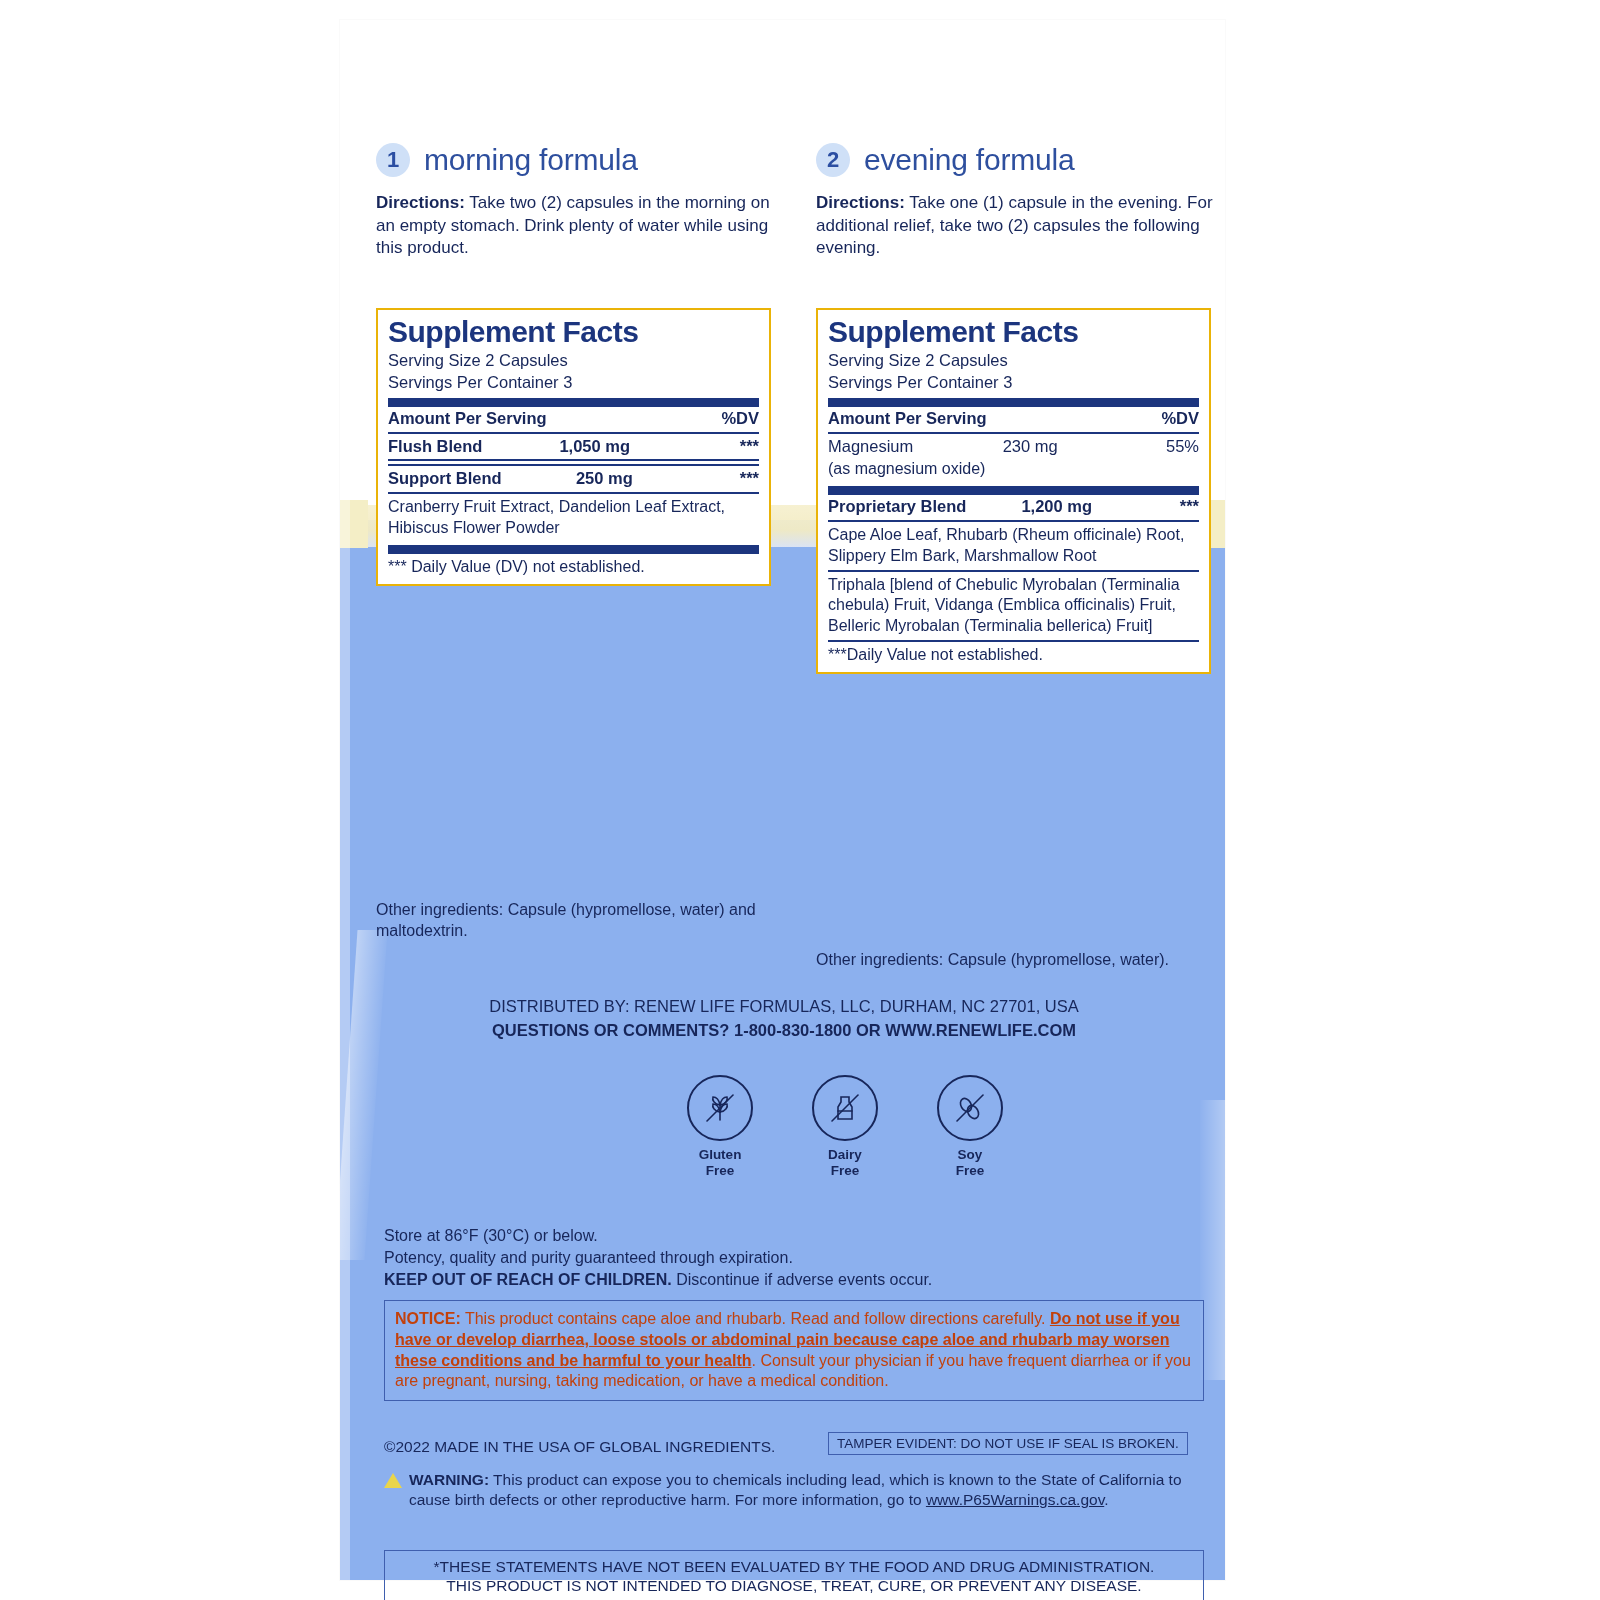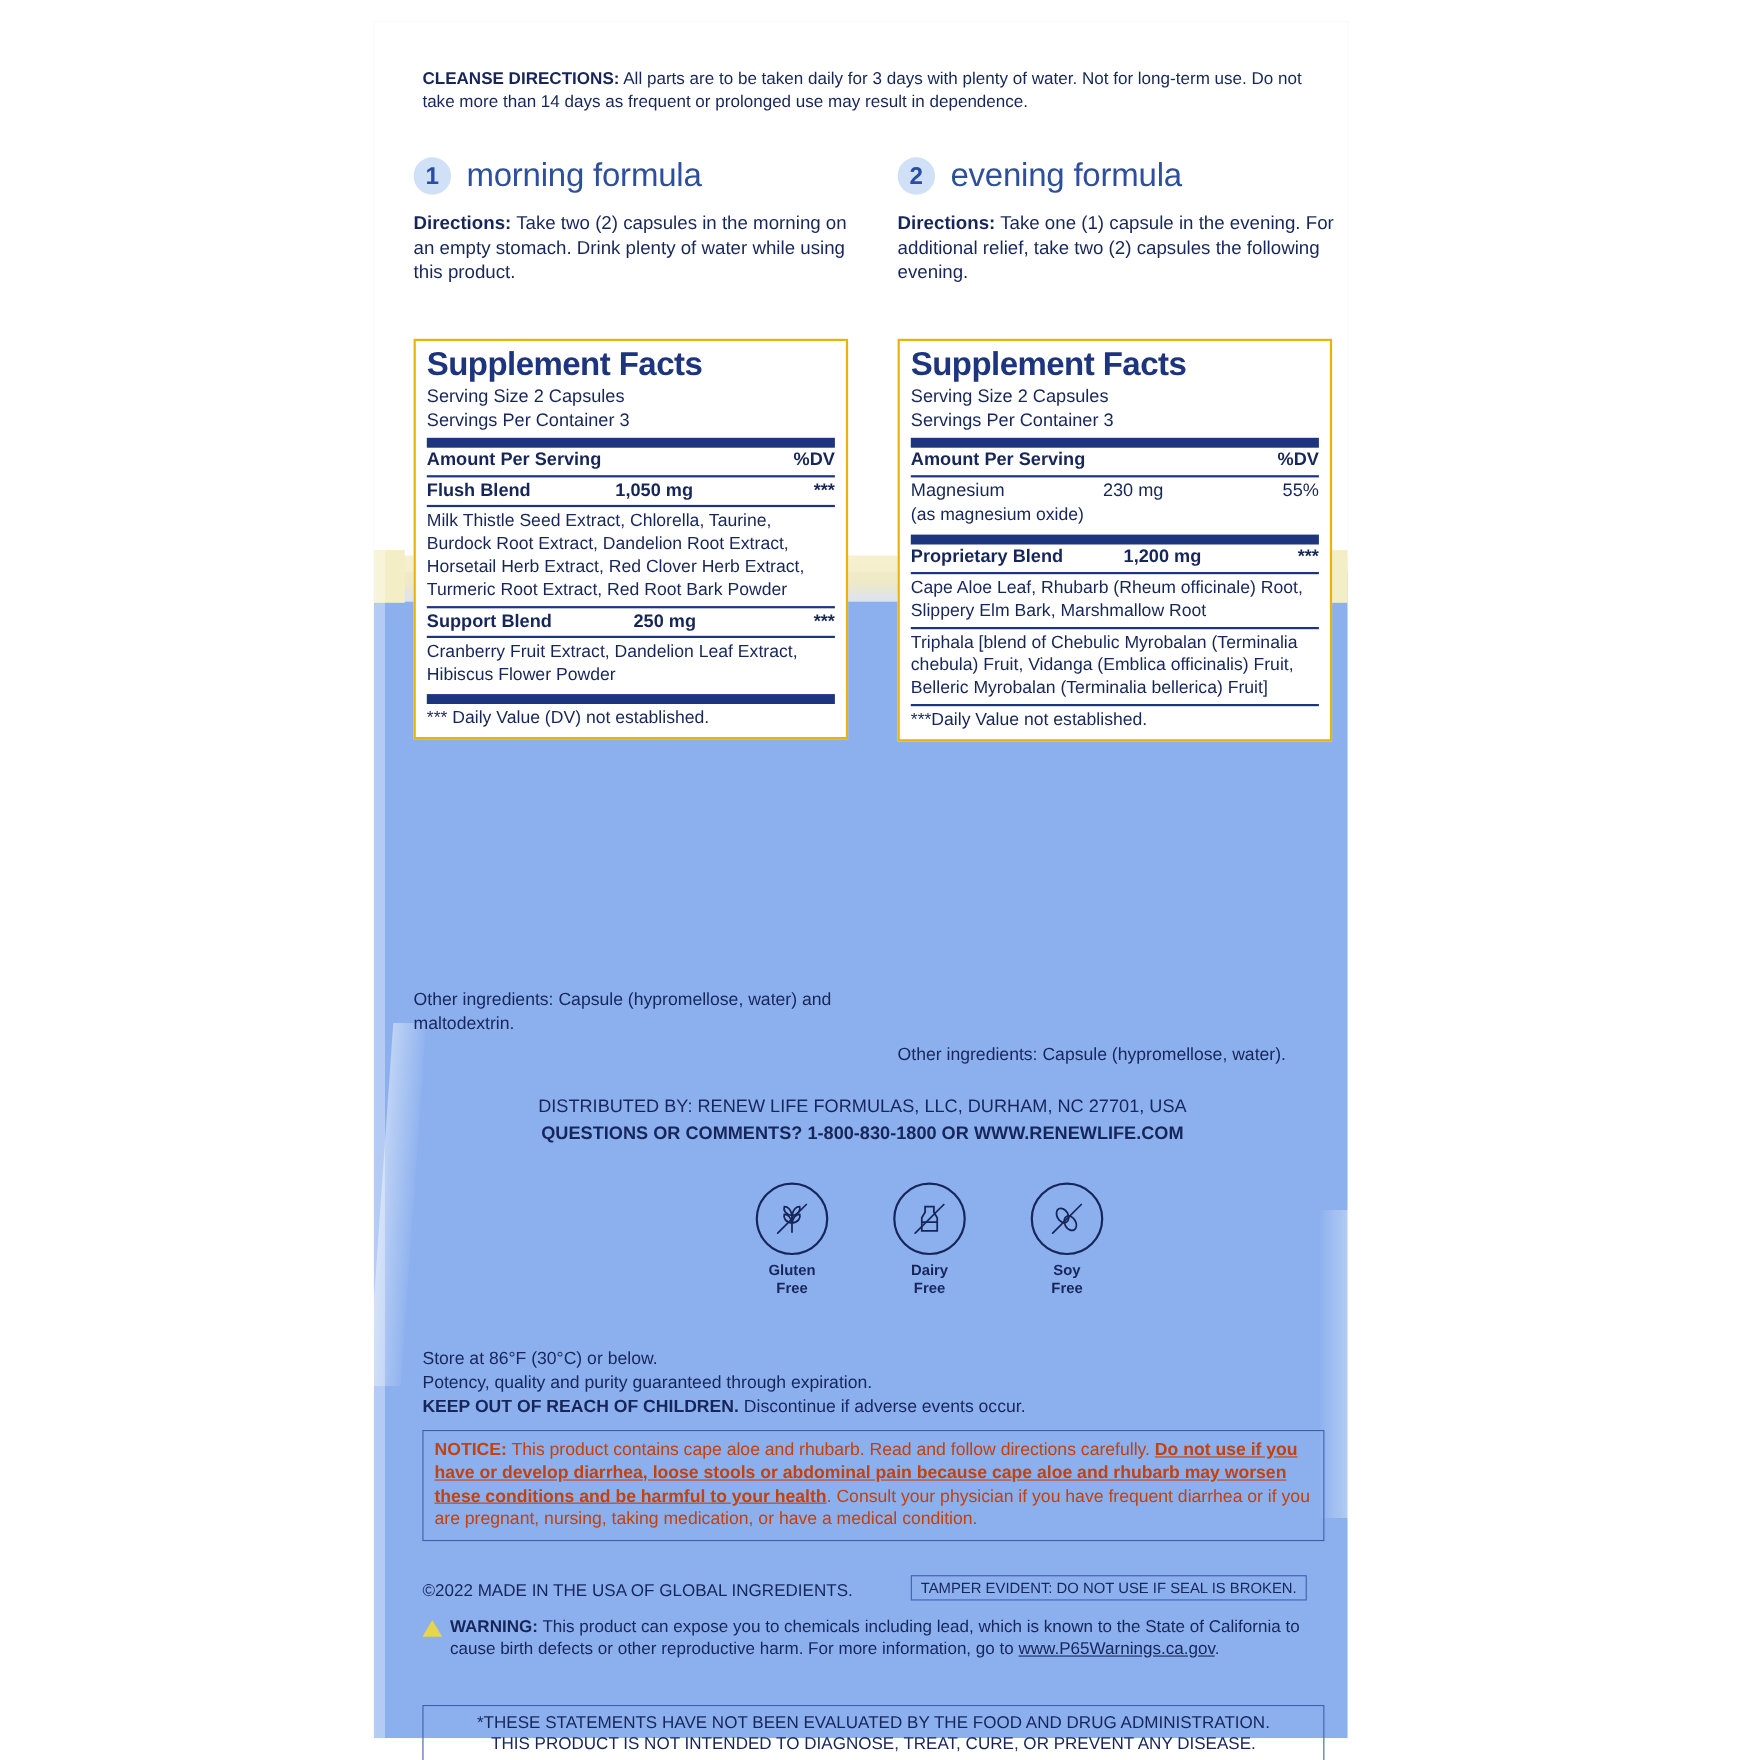--- a/index.html
+++ b/index.html
@@ -344,23 +344,20 @@
   <div class="box-lower"></div>
   <div class="box-fold"></div>
   <div class="fold-left"></div>
   <div class="fold-right"></div>
   <div class="left-edge"></div>
   <div class="plastic"></div>
   <div class="plastic2"></div>
 
   <div class="content">
 
-    <div class="cleanse">
-      <b>CLEANSE DIRECTIONS:</b><span> All parts are to be taken daily for 3 days with plenty of water. Not for long-term use. Do not take more than 14 days as frequent or prolonged use may result in dependence.</span>
-    </div>
 
     <div class="col col-left">
       <div class="formula-head">
         <div class="num-circle">1</div>
         <div class="formula-title">morning formula</div>
       </div>
       <div class="directions">
         <b>Directions:</b><span> Take two (2) capsules in the morning on an empty stomach. Drink plenty of water while using this product.</span>
       </div>
     </div>
@@ -374,21 +371,20 @@
         <span>Amount Per Serving</span>
         <span class="dv">%DV</span>
       </div>
       <div class="bar-thin"></div>
       <div class="row bold">
         <span>Flush Blend</span>
         <span class="amt">1,050 mg</span>
         <span class="dv">***</span>
       </div>
       <div class="bar-thin"></div>
-      <div class="ings">Milk Thistle Seed Extract, Chlorella, Taurine, Burdock Root Extract, Dandelion Root Extract, Horsetail Herb Extract, Red Clover Herb Extract, Turmeric Root Extract, Red Root Bark Powder</div>
       <div class="bar-thin"></div>
       <div class="row bold">
         <span>Support Blend</span>
         <span class="amt">250 mg</span>
         <span class="dv">***</span>
       </div>
       <div class="bar-thin"></div>
       <div class="ings">Cranberry Fruit Extract, Dandelion Leaf Extract, Hibiscus Flower Powder</div>
       <div class="bar-thick"></div>
       <div class="footnote">*** Daily Value (DV) not established.</div>

